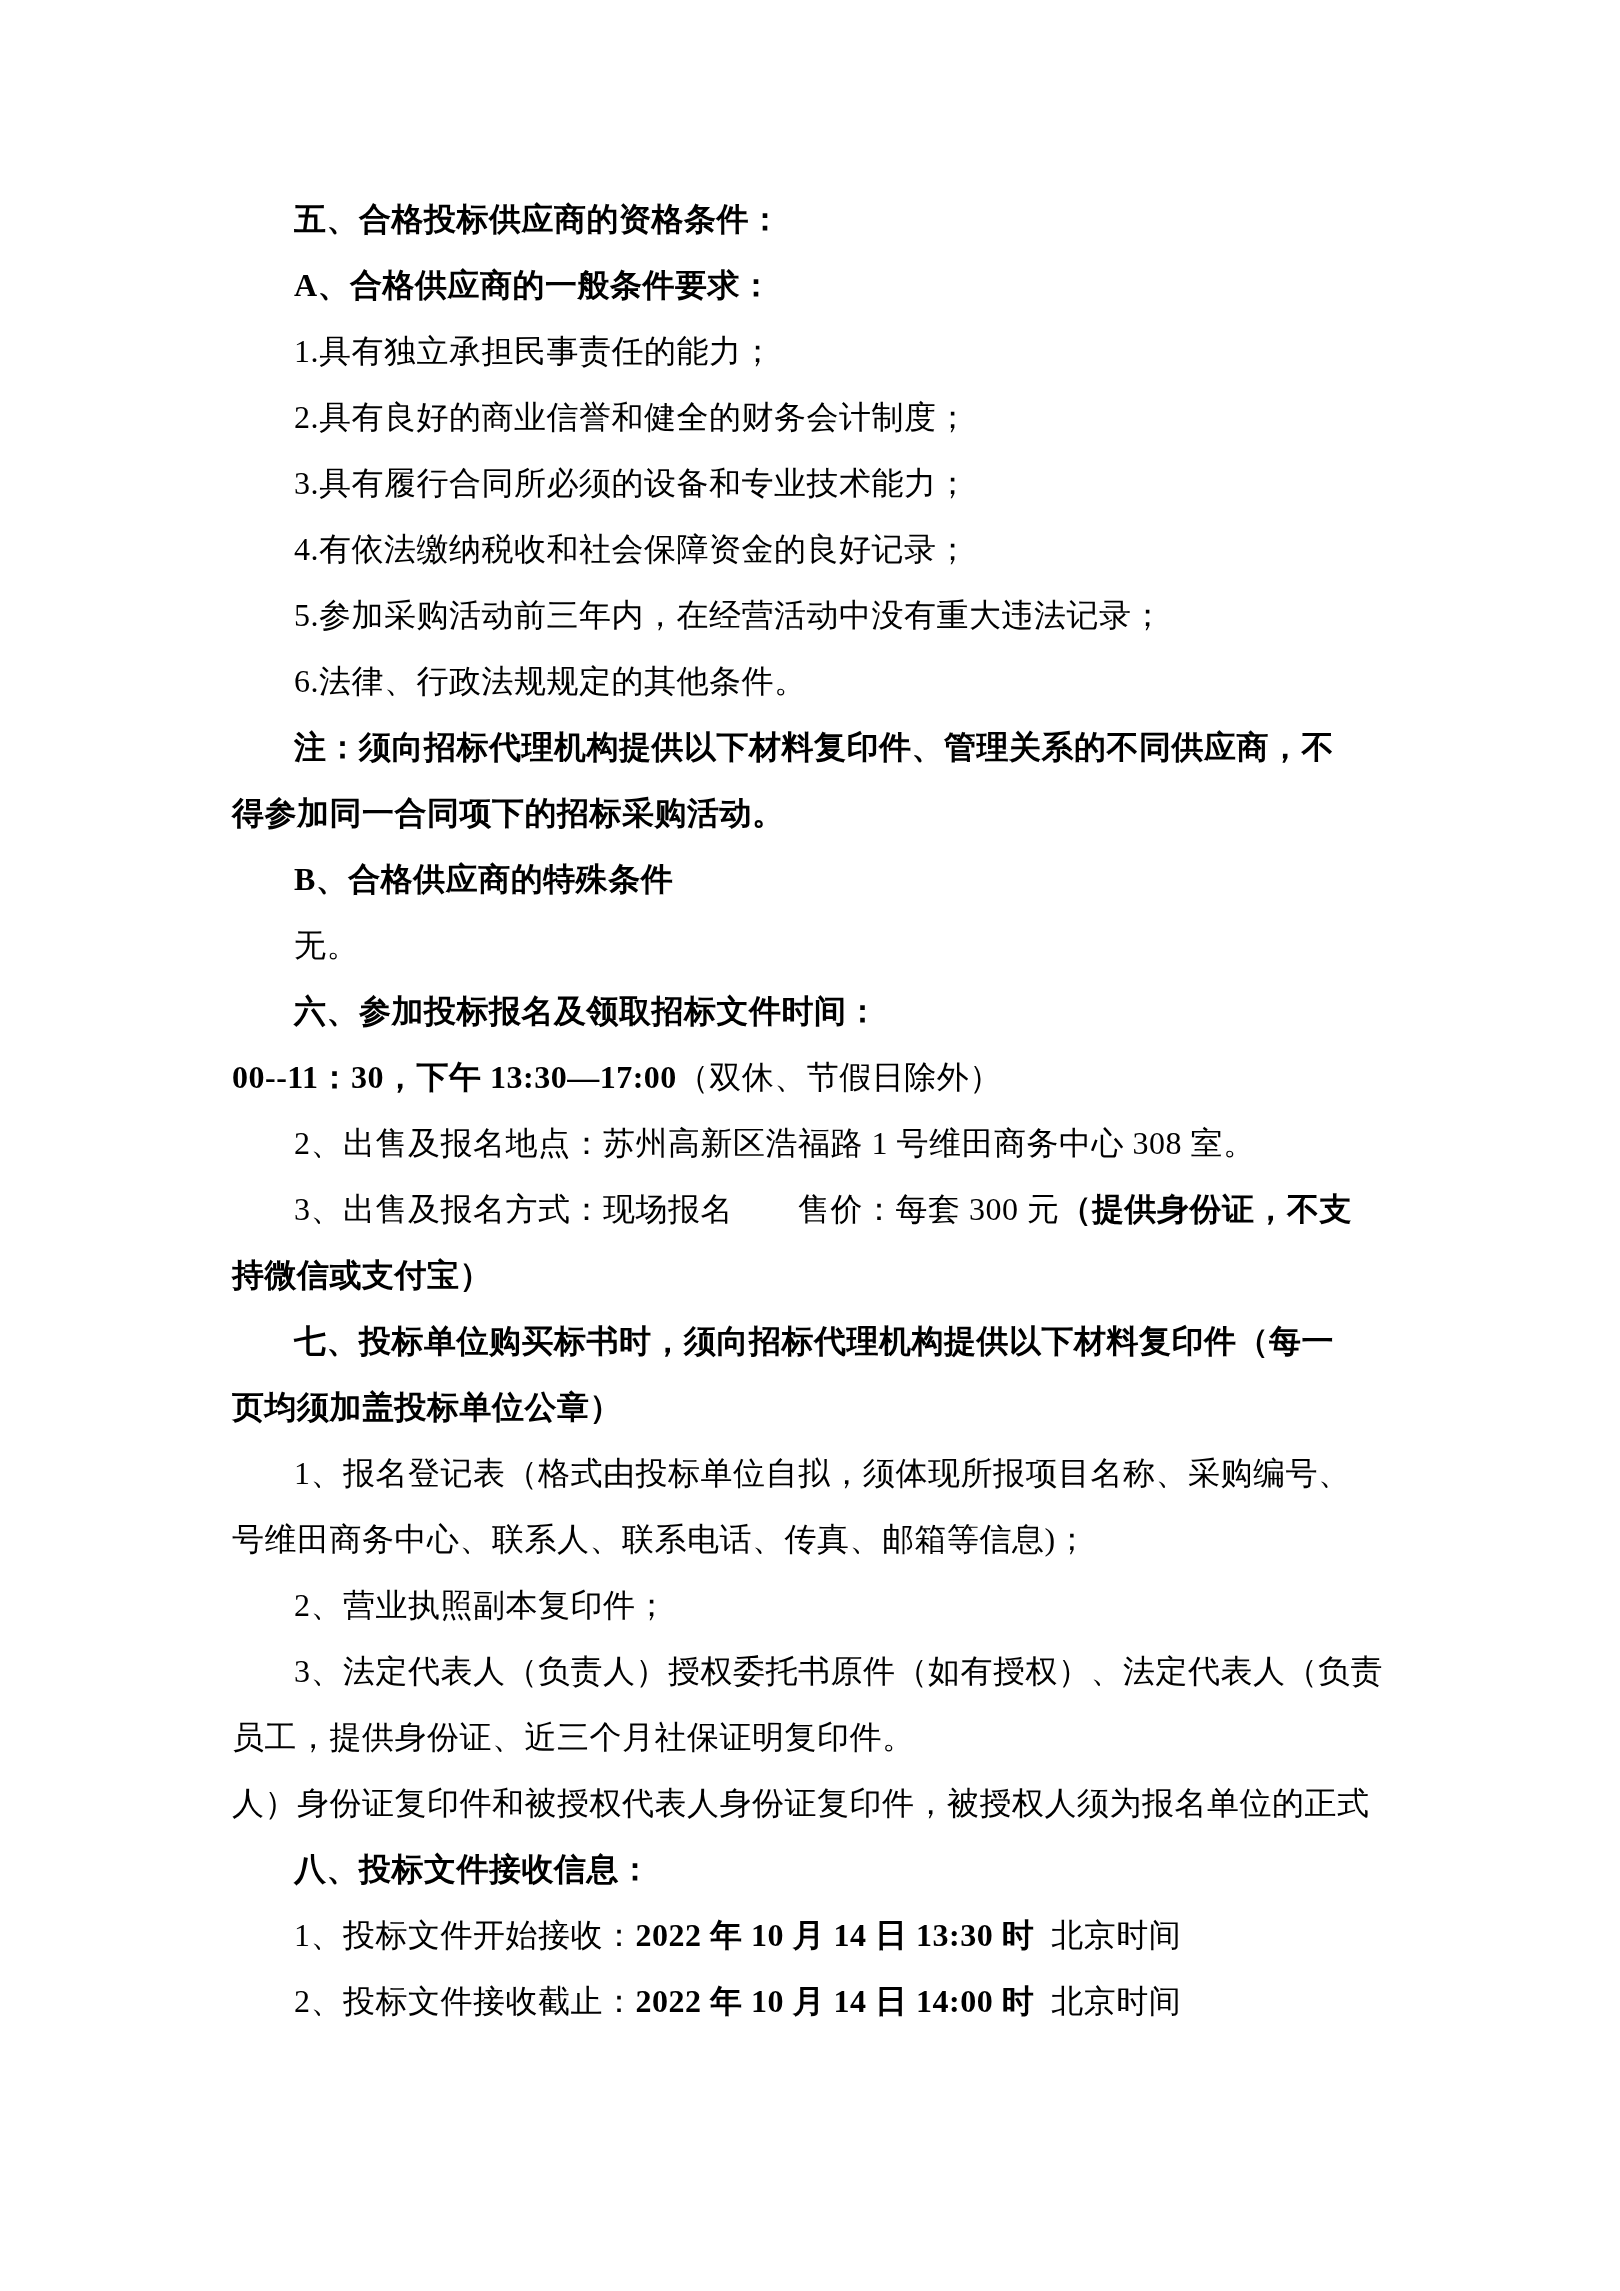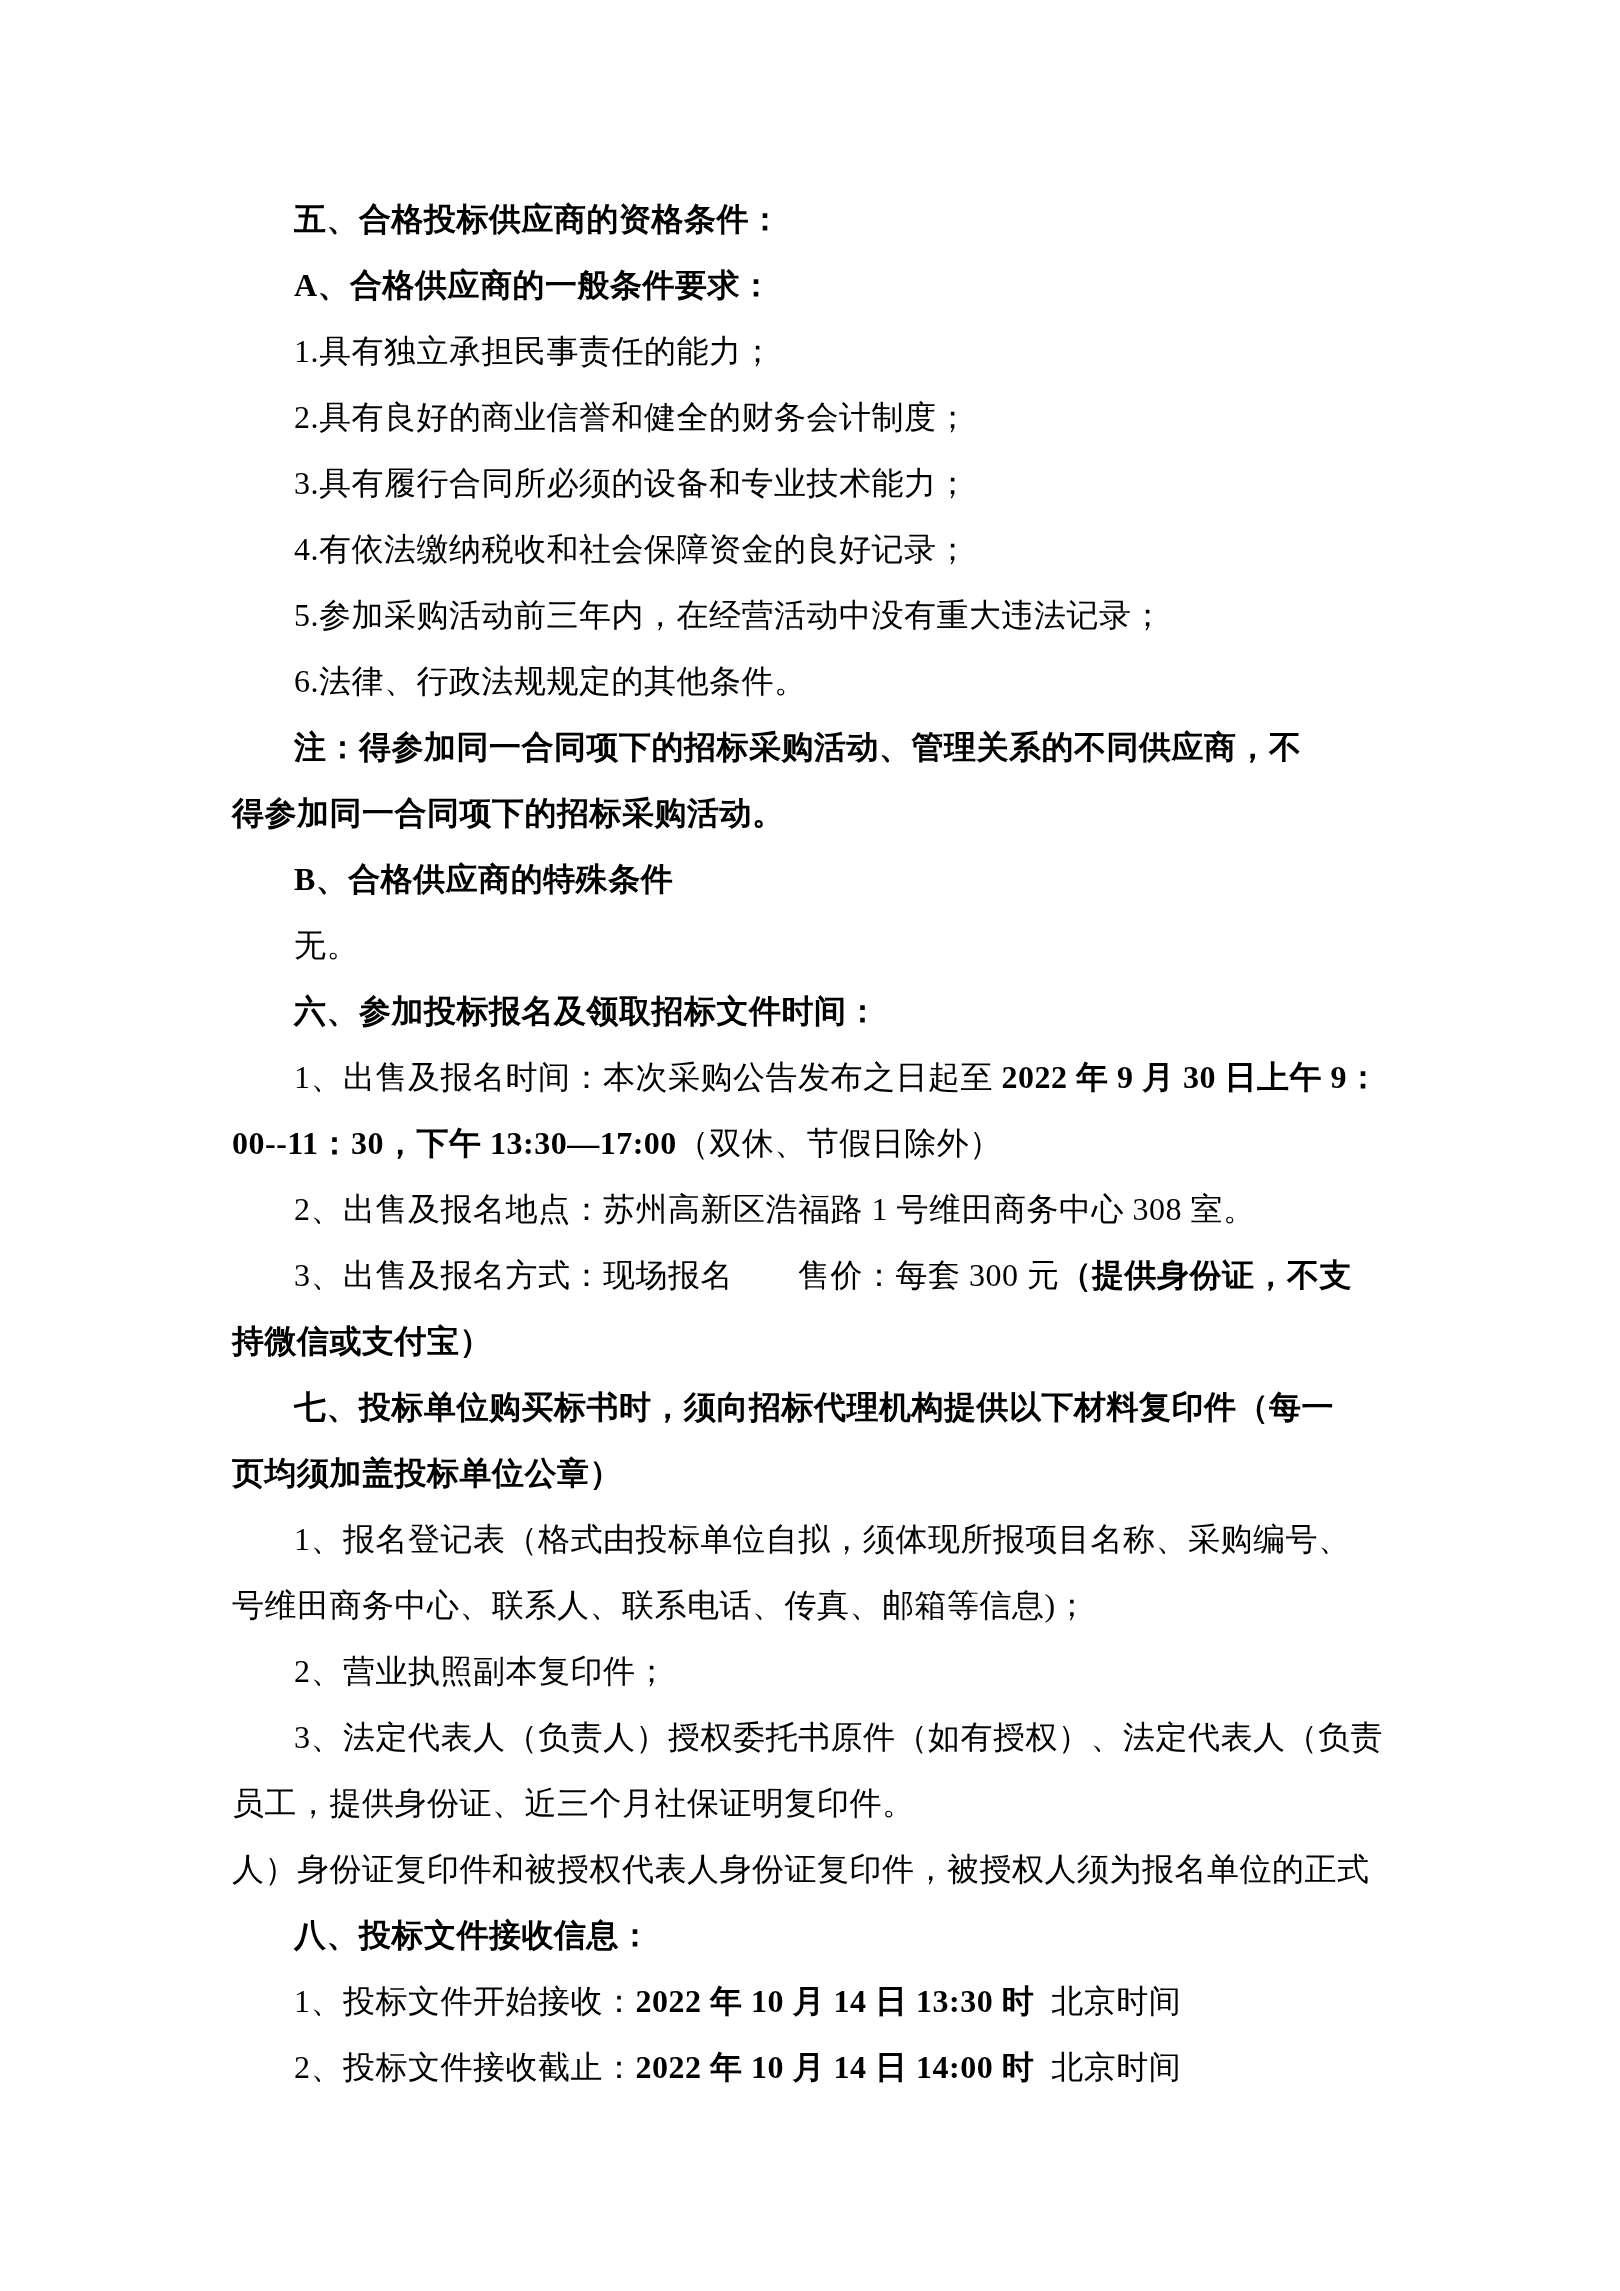--- a/index.html
+++ b/index.html
@@ -41,26 +41,25 @@
 <div class="page">
   <div class="doc-body">
       <div class="line indent"><span class="seg b">五、合格投标供应商的资格条件：</span></div>
       <div class="line indent"><span class="seg b">A、合格供应商的一般条件要求：</span></div>
       <div class="line indent"><span class="seg">1.具有独立承担民事责任的能力；</span></div>
       <div class="line indent"><span class="seg">2.具有良好的商业信誉和健全的财务会计制度；</span></div>
       <div class="line indent"><span class="seg">3.具有履行合同所必须的设备和专业技术能力；</span></div>
       <div class="line indent"><span class="seg">4.有依法缴纳税收和社会保障资金的良好记录；</span></div>
       <div class="line indent"><span class="seg">5.参加采购活动前三年内，在经营活动中没有重大违法记录；</span></div>
       <div class="line indent"><span class="seg">6.法律、行政法规规定的其他条件。</span></div>
-      <div class="line indent"><span class="seg b">注：得参加同一合同项下的招标采购活动、管理关系的不同供应商，不</span></div>
+      <div class="line indent"><span class="seg b">注：须向招标代理机构提供以下材料复印件、管理关系的不同供应商，不</span></div>
       <div class="line"><span class="seg b">得参加同一合同项下的招标采购活动。</span></div>
       <div class="line indent"><span class="seg b">B、合格供应商的特殊条件</span></div>
       <div class="line indent"><span class="seg">无。</span></div>
       <div class="line indent"><span class="seg b">六、参加投标报名及领取招标文件时间：</span></div>
-      <div class="line indent"><span class="seg">1、出售及报名时间：本次采购公告发布之日起至 </span><span class="seg b">2022 年 9 月 30 日上午 9：</span></div>
       <div class="line"><span class="seg b">00--11：30，下午 13:30—17:00</span><span class="seg">（双休、节假日除外）</span></div>
       <div class="line indent"><span class="seg">2、出售及报名地点：苏州高新区浩福路 1 号维田商务中心 308 室。</span></div>
       <div class="line indent"><span class="seg">3、出售及报名方式：现场报名　　售价：每套 300 元</span><span class="seg b">（提供身份证，不支</span></div>
       <div class="line"><span class="seg b">持微信或支付宝）</span></div>
       <div class="line indent"><span class="seg b">七、投标单位购买标书时，须向招标代理机构提供以下材料复印件（每一</span></div>
       <div class="line"><span class="seg b">页均须加盖投标单位公章）</span></div>
       <div class="line indent"><span class="seg">1、报名登记表（格式由投标单位自拟，须体现所报项目名称、采购编号、</span></div>
       <div class="line"><span class="seg">号维田商务中心、联系人、联系电话、传真、邮箱等信息)；</span></div>
       <div class="line indent"><span class="seg">2、营业执照副本复印件；</span></div>
       <div class="line indent"><span class="seg">3、法定代表人（负责人）授权委托书原件（如有授权）、法定代表人（负责</span></div>

